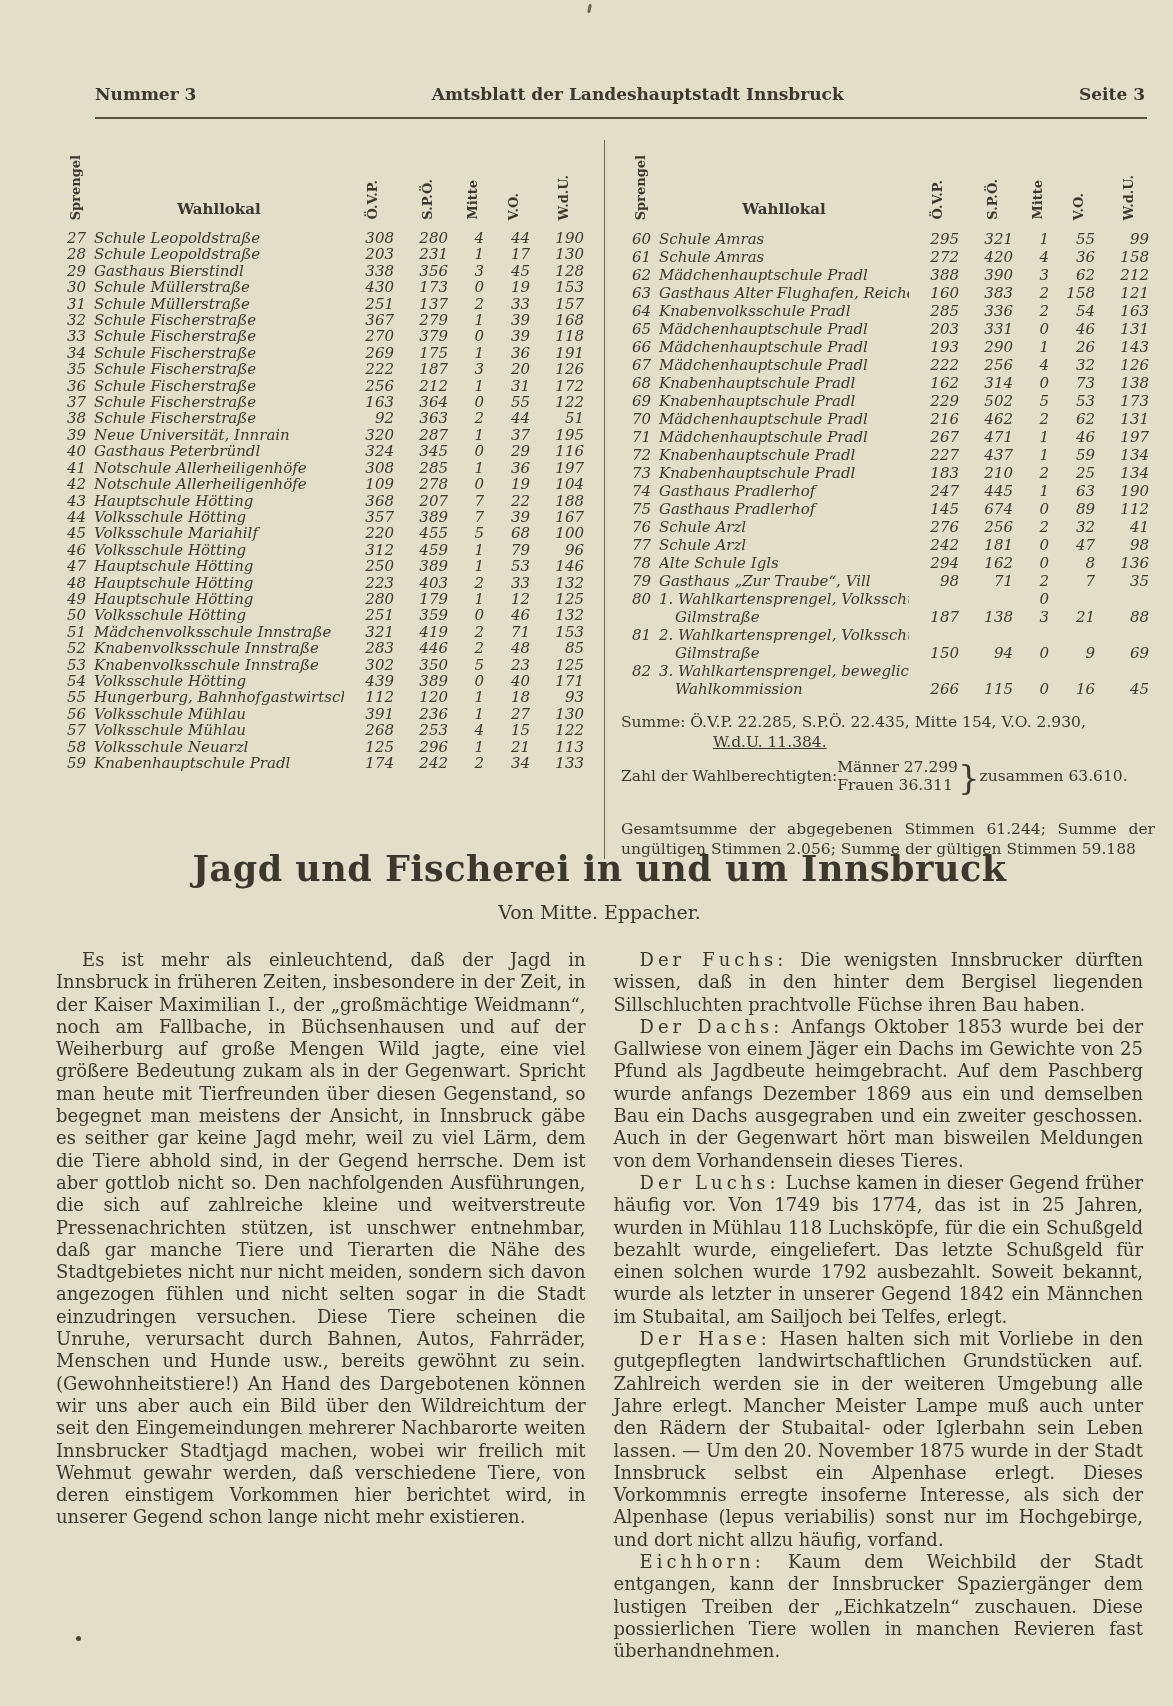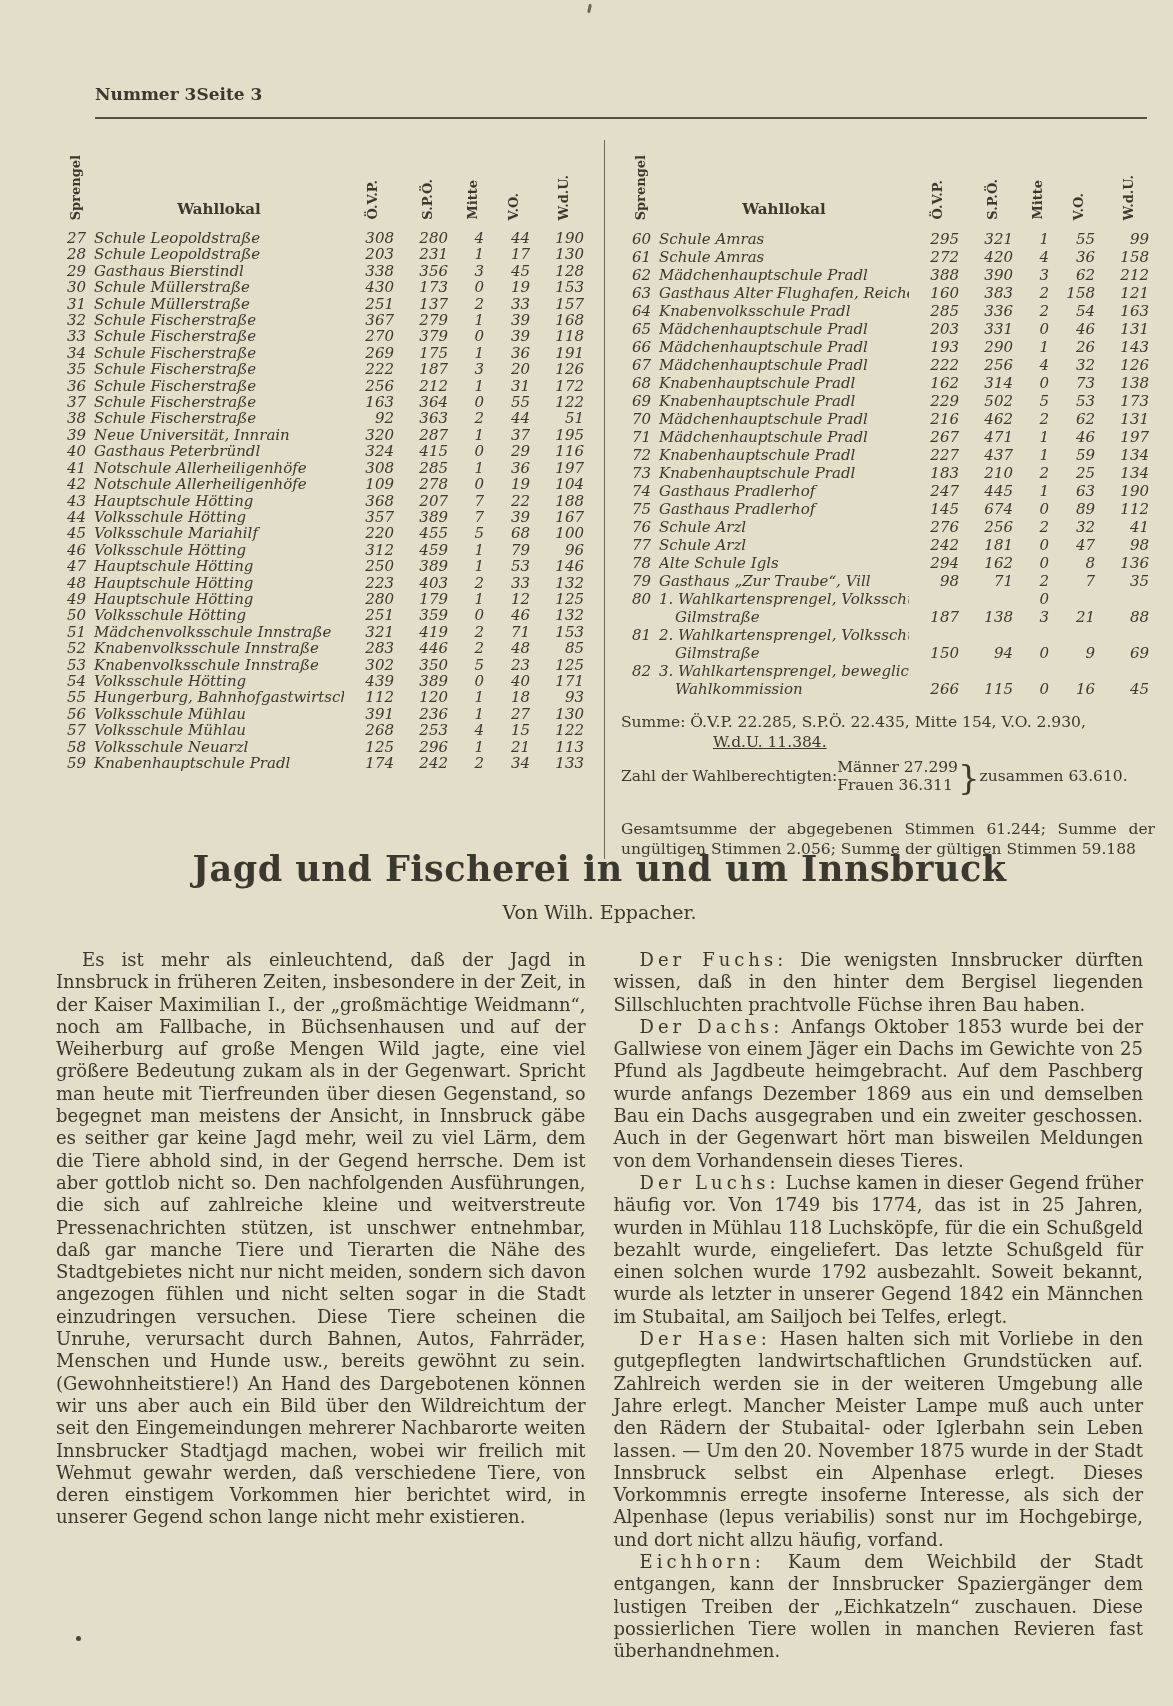--- a/index.html
+++ b/index.html
@@ -50,20 +50,21 @@
   .speck-top{position:absolute;left:588px;top:4px;width:3px;height:9px;background:#6d6852;
              border-radius:2px;transform:rotate(12deg);}
 </style>
 </head>
 <body>
 
 <div class="page">
 
   <div class="masthead">
     <span>Nummer 3</span>
+    <span class="mid">Amtsblatt der Landeshauptstadt Innsbruck</span>
     <span>Seite 3</span>
   </div>
   <div class="rule"></div>
 
   <div class="tables">
 
     <div class="half half-left">
       <div class="thead">
         <span class="rot">Sprengel</span>
         <span class="c-wahllokal">Wahllokal</span>
@@ -188,21 +189,21 @@
             <span class="c-v">320</span>
             <span class="c-v">287</span>
             <span class="c-v">1</span>
             <span class="c-v">37</span>
             <span class="c-v">195</span>
           </div>
           <div class="trow">
             <span class="c-nr">40</span>
             <span class="c-name">Gasthaus Peterbründl</span>
             <span class="c-v">324</span>
-            <span class="c-v">415</span>
+            <span class="c-v">345</span>
             <span class="c-v">0</span>
             <span class="c-v">29</span>
             <span class="c-v">116</span>
           </div>
           <div class="trow">
             <span class="c-nr">41</span>
             <span class="c-name">Notschule Allerheiligenhöfe</span>
             <span class="c-v">308</span>
             <span class="c-v">285</span>
             <span class="c-v">1</span>
@@ -634,21 +635,21 @@
           <span>zusammen 63.610.</span>
         </div>
         <div class="totals">Gesamtsumme der abgegebenen Stimmen 61.244; Summe der ungültigen Stimmen 2.056; Summe der gültigen Stimmen 59.188</div>
       </div>
     </div>
 
   </div>
 
   <div class="article">
     <h1 class="a-title">Jagd und Fischerei in und um Innsbruck</h1>
-    <div class="a-byline">Von Wilh. Eppacher.</div>
+    <div class="a-byline">Von Mitte. Eppacher.</div>
     <div class="cols">
       <div class="col" id="col-left">
           <p class="apara">Es ist mehr als einleuchtend, daß der Jagd in Innsbruck in früheren Zeiten, insbesondere in der Zeit, in der Kaiser Maximilian I., der „großmächtige Weidmann“, noch am Fallbache, in Büchsenhausen und auf der Weiherburg auf große Mengen Wild jagte, eine viel größere Bedeutung zukam als in der Gegenwart. Spricht man heute mit Tierfreunden über diesen Gegenstand, so begegnet man meistens der Ansicht, in Innsbruck gäbe es seither gar keine Jagd mehr, weil zu viel Lärm, dem die Tiere abhold sind, in der Gegend herrsche. Dem ist aber gottlob nicht so. Den nachfolgenden Ausführungen, die sich auf zahlreiche kleine und weitverstreute Pressenachrichten stützen, ist unschwer entnehmbar, daß gar manche Tiere und Tierarten die Nähe des Stadtgebietes nicht nur nicht meiden, sondern sich davon angezogen fühlen und nicht selten sogar in die Stadt einzudringen versuchen. Diese Tiere scheinen die Unruhe, verursacht durch Bahnen, Autos, Fahrräder, Menschen und Hunde usw., bereits gewöhnt zu sein. (Gewohnheitstiere!) An Hand des Dargebotenen können wir uns aber auch ein Bild über den Wildreichtum der seit den Eingemeindungen mehrerer Nachbarorte weiten Innsbrucker Stadtjagd machen, wobei wir freilich mit Wehmut gewahr werden, daß verschiedene Tiere, von deren einstigem Vorkommen hier berichtet wird, in unserer Gegend schon lange nicht mehr existieren.</p>
         </div>
       <div class="col" id="col-right">
           <p class="apara"><span class="lead">Der Fuchs:</span> Die wenigsten Innsbrucker dürften wissen, daß in den hinter dem Bergisel liegenden Sillschluchten prachtvolle Füchse ihren Bau haben.</p>
           <p class="apara"><span class="lead">Der Dachs:</span> Anfangs Oktober 1853 wurde bei der Gallwiese von einem Jäger ein Dachs im Gewichte von 25 Pfund als Jagdbeute heimgebracht. Auf dem Paschberg wurde anfangs Dezember 1869 aus ein und demselben Bau ein Dachs ausgegraben und ein zweiter geschossen. Auch in der Gegenwart hört man bisweilen Meldungen von dem Vorhandensein dieses Tieres.</p>
           <p class="apara"><span class="lead">Der Luchs:</span> Luchse kamen in dieser Gegend früher häufig vor. Von 1749 bis 1774, das ist in 25 Jahren, wurden in Mühlau 118 Luchsköpfe, für die ein Schußgeld bezahlt wurde, eingeliefert. Das letzte Schußgeld für einen solchen wurde 1792 ausbezahlt. Soweit bekannt, wurde als letzter in unserer Gegend 1842 ein Männchen im Stubaital, am Sailjoch bei Telfes, erlegt.</p>
           <p class="apara"><span class="lead">Der Hase:</span> Hasen halten sich mit Vorliebe in den gutgepflegten landwirtschaftlichen Grundstücken auf. Zahlreich werden sie in der weiteren Umgebung alle Jahre erlegt. Mancher Meister Lampe muß auch unter den Rädern der Stubaital- oder Iglerbahn sein Leben lassen. — Um den 20. November 1875 wurde in der Stadt Innsbruck selbst ein Alpenhase erlegt. Dieses Vorkommnis erregte insoferne Interesse, als sich der Alpenhase (lepus veriabilis) sonst nur im Hochgebirge, und dort nicht allzu häufig, vorfand.</p>
           <p class="apara"><span class="lead">Eichhorn:</span> Kaum dem Weichbild der Stadt entgangen, kann der Innsbrucker Spaziergänger dem lustigen Treiben der „Eichkatzeln“ zuschauen. Diese possierlichen Tiere wollen in manchen Revieren fast überhandnehmen.</p>

